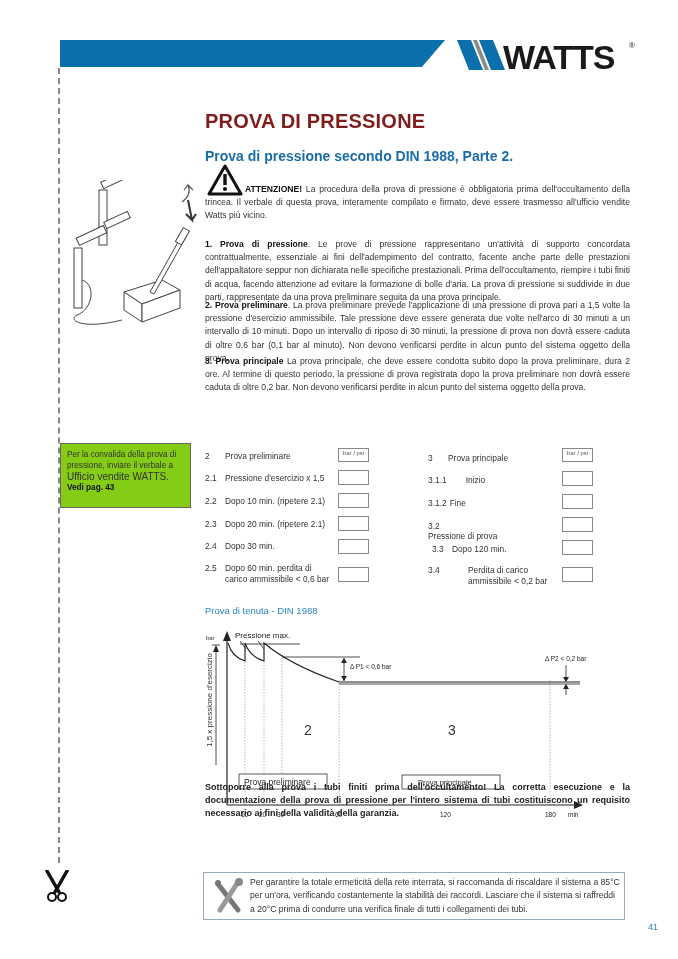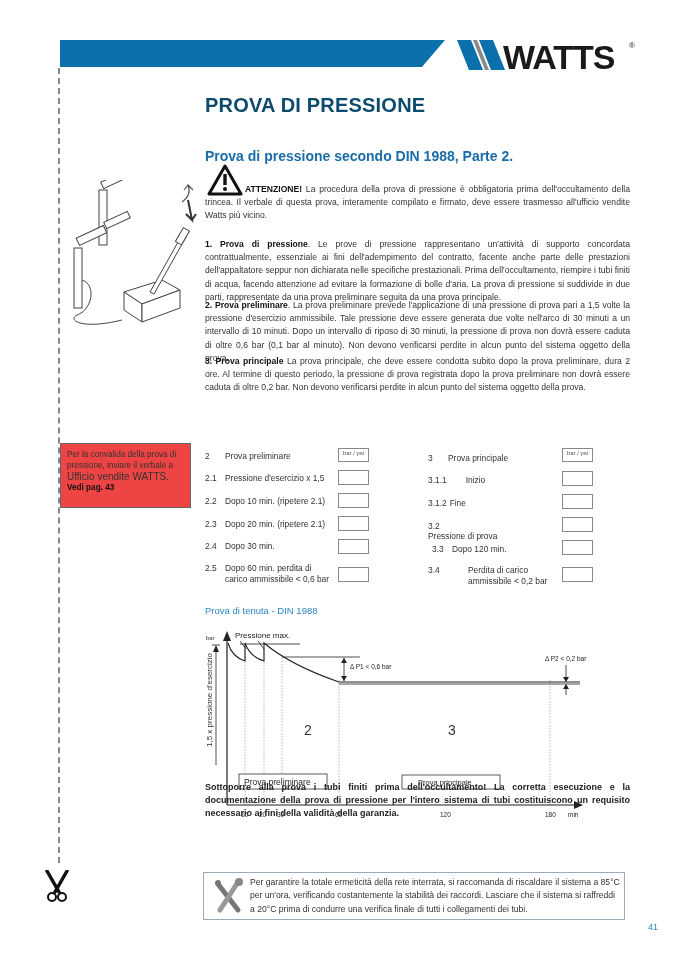--- a/index.html
+++ b/index.html
@@ -4,30 +4,30 @@
 <style>
   html, body { margin:0; padding:0; }
   body { width:678px; height:959px; background:#ffffff; position:relative; overflow:hidden;
          font-family:"Liberation Sans", sans-serif; color:#222; }
   .abs { position:absolute; }
   .banner { left:60px; top:40px; width:385px; height:27px; background:#0a6fab;
             clip-path:polygon(0 0, 100% 0, 94% 100%, 0 100%); }
   .logo { left:457px; top:38px; width:180px; height:34px; }
   .cutline { left:58px; top:68px; width:0; height:795px; border-left:2px dashed #888; }
   .scissors { left:44px; top:870px; width:26px; height:34px; }
-  .title { left:205px; top:94px; font-size:20px; font-weight:bold; color:#0c4a6e; letter-spacing:0.2px; }
+  .title { left:205px; top:110px; font-size:20px; font-weight:bold; color:#7f1d1d; letter-spacing:0.2px; }
   .subtitle { left:205px; top:148px; font-size:14px; font-weight:bold; color:#1a6ca8; }
   .warn-icon { left:207px; top:164px; width:36px; height:32px; }
   .para { left:205px; width:425px; font-size:8.6px; line-height:13.2px; color:#333; text-align:justify; }
   .para b { color:#111; }
   .attn { top:183px; text-indent:40px; }
   .p1 { top:238px; }
   .p2 { top:299px; }
   .p3 { top:355px; }
-  .sidebox { left:60px; top:443px; width:131px; height:65px; border:1px solid #666; background:#ef4444;
+  .sidebox { left:60px; top:443px; width:131px; height:65px; border:1px solid #666; background:#84cc16;
              padding:5px 6px; box-sizing:border-box; font-size:8.2px; line-height:11px; color:#333; }
   .sidebox .big { font-size:10px; }
   .sidebox b { color:#111; }
   .form { font-size:8.4px; color:#333; }
   .form .row { position:absolute; display:flex; align-items:flex-start; }
   .form .num { width:20px; }
   .form .box { position:absolute; width:29px; height:13px; border:1px solid #888; background:#fff; }
   .form .unit { position:absolute; width:29px; height:12px; border:1px solid #888; font-size:6px; color:#555; text-align:center; line-height:8px; }
   .chart-title { left:205px; top:605px; font-size:9.5px; color:#2a86c4; }
   .chart { left:200px; top:625px; width:390px; height:195px; }

